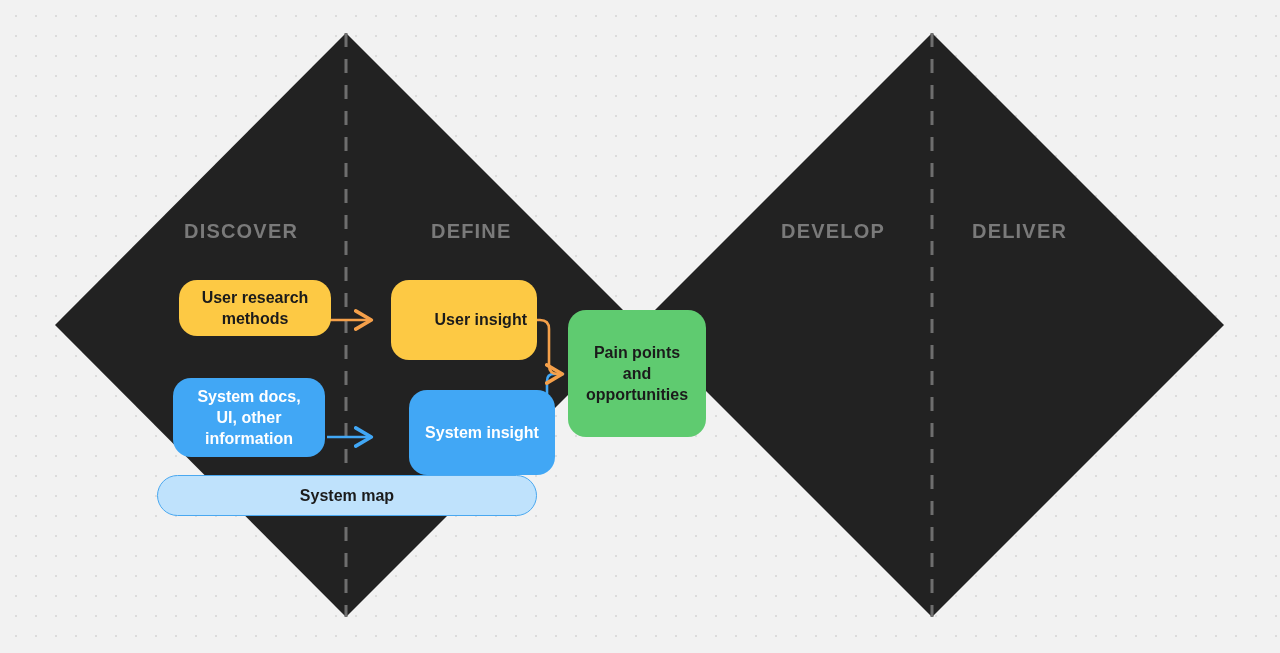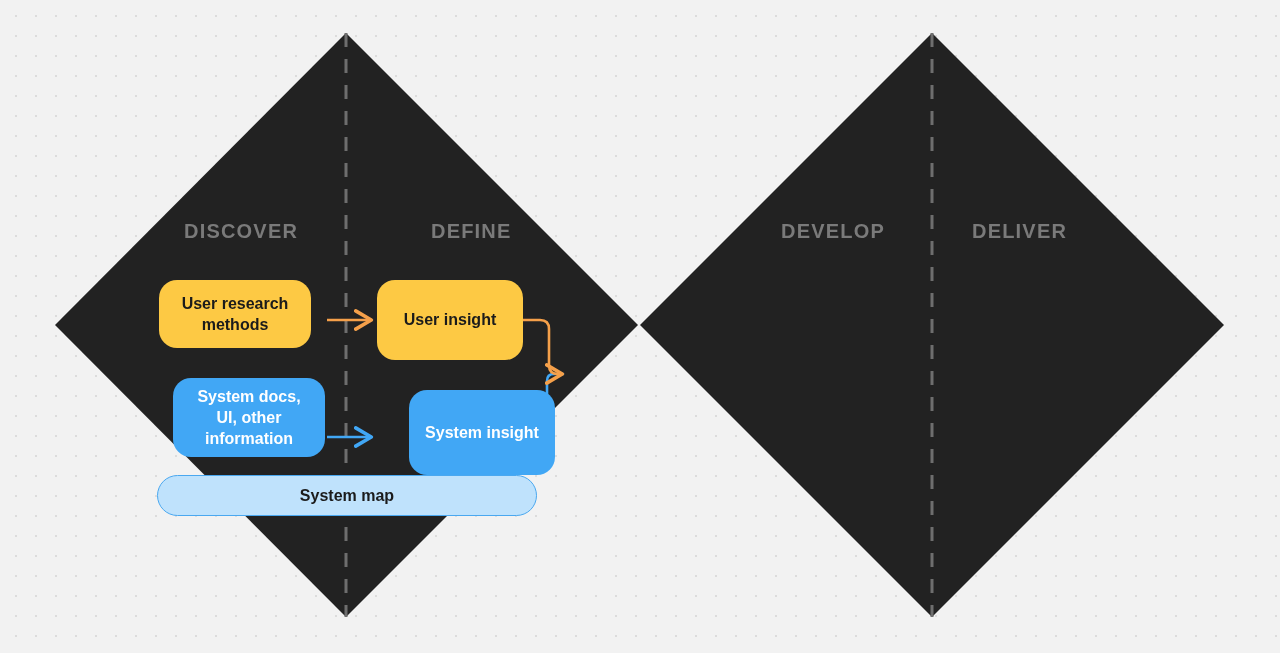--- a/index.html
+++ b/index.html
@@ -60,22 +60,22 @@
     background: #5fcb70;
     color: #1b1b1b;
     border-radius: 18px;
   }
   .node-lightblue {
     background: #bfe2fc;
     color: #1b1b1b;
     border: 1.5px solid #4aa8f0;
     border-radius: 22px;
   }
-  #n-user-research { left: 159px; top: 280px; width: 152px; height: 68px; }
-  #n-user-insight  { left: 377px; top: 280px; width: 146px; height: 80px; }
+  #n-user-research { left: 179px; top: 280px; width: 152px; height: 56px; }
+  #n-user-insight  { left: 391px; top: 280px; width: 146px; height: 80px; justify-content: flex-end; }
   #n-system-docs   { left: 173px; top: 378px; width: 152px; height: 79px; }
   #n-system-insight{ left: 377px; top: 390px; width: 146px; height: 85px; margin-left: 32px; }
   #n-pain-points   { left: 568px; top: 310px; width: 138px; height: 127px; }
   #n-system-map    { left: 157px; top: 475px; width: 380px; height: 41px; }
   .conn-layer {
     position: absolute;
     inset: 0;
     pointer-events: none;
   }
 </style>
@@ -131,18 +131,25 @@
       <span>System docs,</span><br>
       <span>UI, other</span><br>
       <span>information</span>
     </span>
   </div>
 
   <div class="node node-blue" id="n-system-insight">
     <span>System insight</span>
   </div>
 
+  <div class="node node-green" id="n-pain-points">
+    <span>
+      <span>Pain points</span><br>
+      <span>and</span><br>
+      <span>opportunities</span>
+    </span>
+  </div>
 
   <div class="node node-lightblue" id="n-system-map">
     <span>System map</span>
   </div>
 
 </div>
 
 </body></html>

